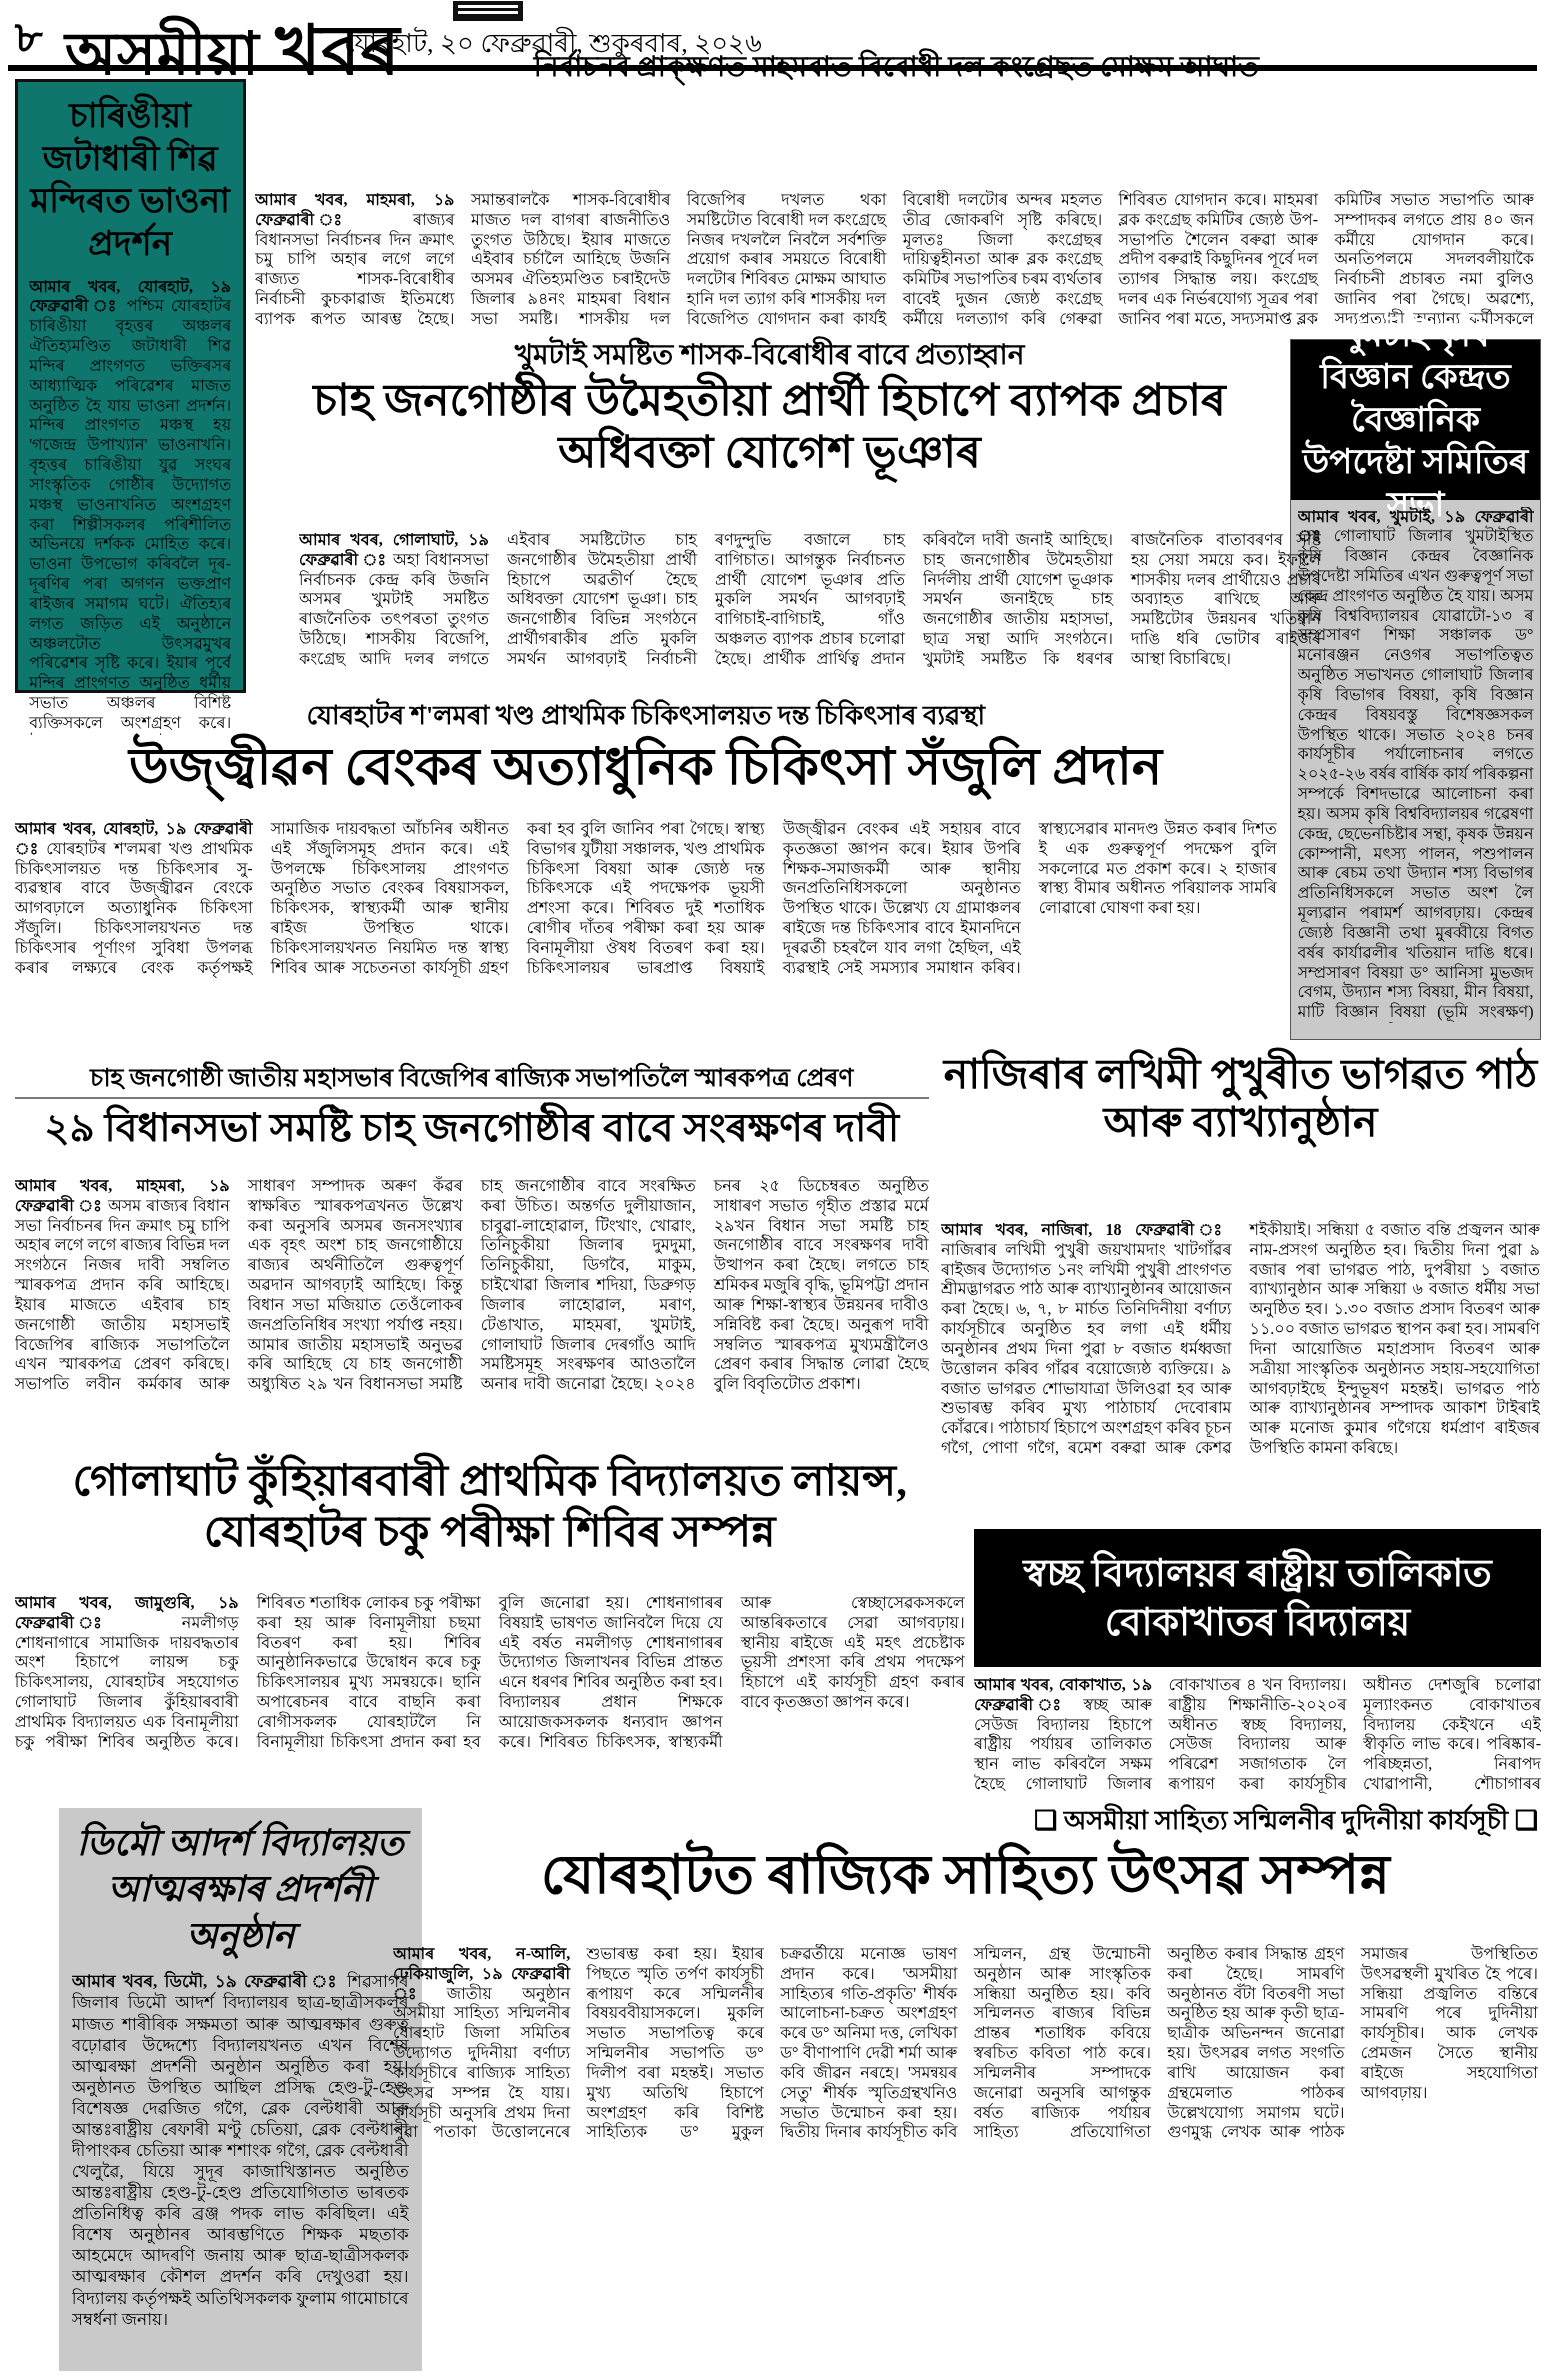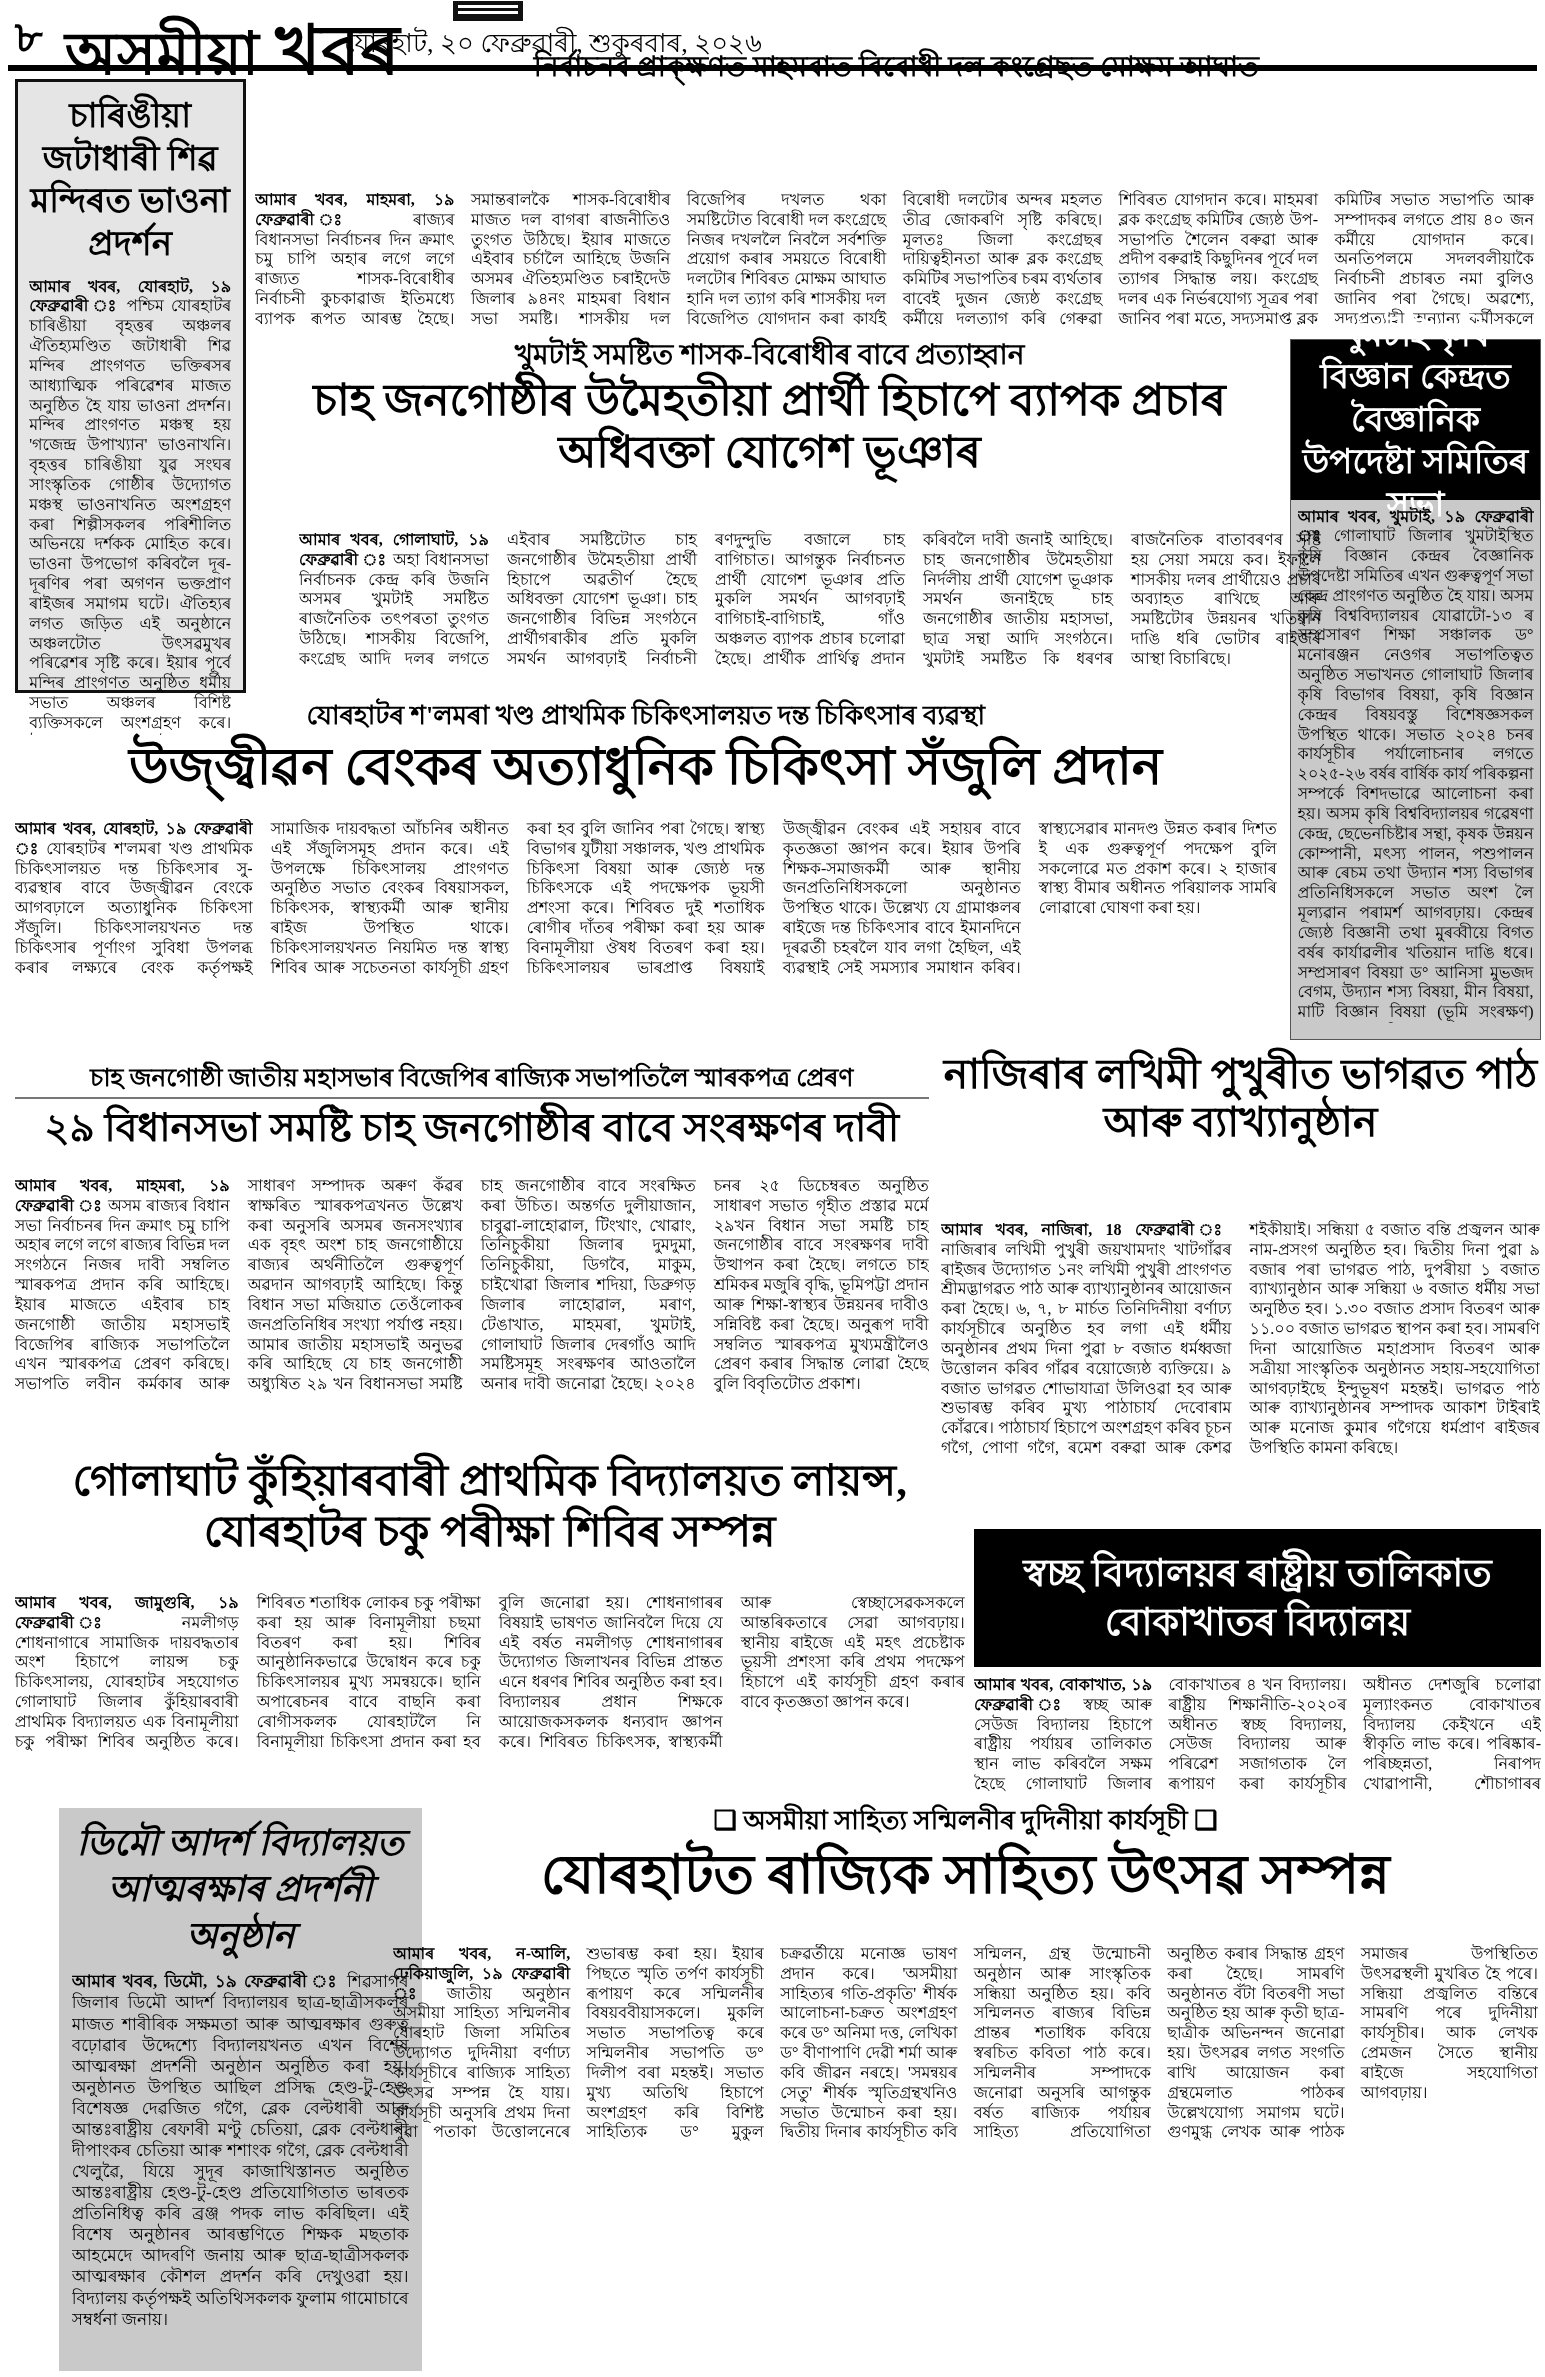--- a/index.html
+++ b/index.html
@@ -24,21 +24,21 @@
   .underlined{border-bottom:2.5px solid #777;padding-bottom:4.9px;}
   
   .body{font-size:16px;line-height:1.24;text-align:justify;overflow:hidden;}
   .body .dl{font-weight:700;}
   .cols-2{column-count:2;column-gap:18px;}
   .cols-3{column-count:3;column-gap:16.4px;}
   .cols-4{column-count:4;column-gap:18px;}
   .cols-5{column-count:5;column-gap:18px;}
   .cols-6{column-count:6;column-gap:16.4px;}
   
-  .boxA{border:3.3px solid #111;padding:9.8px 11.5px;box-sizing:border-box;background:#e5e5e5;}
+  .boxA{border:3.3px solid #111;padding:9.8px 11.5px;box-sizing:border-box;background:#0f766e;}
   .boxA .headline{font-size:34px;line-height:1.25;margin:3.3px 0 11.5px 0;}
   .panel{background:#c9c9c9;border:0.8px solid #555;box-sizing:border-box;}
   .blackbox{background:#000;color:#ffffff;display:flex;align-items:center;justify-content:center;text-align:center;font-weight:800;box-sizing:border-box;}
   .grayD{background:#c9c9c9;box-sizing:border-box;padding:11.5px 13px;margin-left:44px;}
   .grayD .headline{font-style:italic;}
 </style>
 </head>
 <body>
 
 <div id="page">
@@ -118,21 +118,21 @@
   </div>
 
   <div class="abs grayD" style="left:14.7px;top:1808px;width:363px;height:563px;">
     <div class="headline" style="font-size:36px;line-height:1.3;margin-bottom:11.5px;">ডিমৌ আদৰ্শ বিদ্যালয়ত আত্মৰক্ষাৰ প্ৰদৰ্শনী অনুষ্ঠান</div>
     <div class="body" style="height:377px;font-size:17px;">
       <span class="dl">আমাৰ খবৰ, ডিমৌ, ১৯ ফেব্ৰুৱাৰী ঃ</span>
       <span>শিৱসাগৰ জিলাৰ ডিমৌ আদৰ্শ বিদ্যালয়ৰ ছাত্ৰ-ছাত্ৰীসকলৰ মাজত শাৰীৰিক সক্ষমতা আৰু আত্মৰক্ষাৰ গুৰুত্ব বঢ়োৱাৰ উদ্দেশ্যে বিদ্যালয়খনত এখন বিশেষ আত্মৰক্ষা প্ৰদৰ্শনী অনুষ্ঠান অনুষ্ঠিত কৰা হয়। অনুষ্ঠানত উপস্থিত আছিল প্ৰসিদ্ধ হেণ্ড-টু-হেণ্ড বিশেষজ্ঞ দেৱজিত গগৈ, ব্লেক বেল্টধাৰী আৰু আন্তঃৰাষ্ট্ৰীয় ৰেফাৰী মণ্টু চেতিয়া, ব্লেক বেল্টধাৰী দীপাংকৰ চেতিয়া আৰু শশাংক গগৈ, ব্লেক বেল্টধাৰী খেলুৱৈ, যিয়ে সুদূৰ কাজাখিস্তানত অনুষ্ঠিত আন্তঃৰাষ্ট্ৰীয় হেণ্ড-টু-হেণ্ড প্ৰতিযোগিতাত ভাৰতক প্ৰতিনিধিত্ব কৰি ব্ৰঞ্জ পদক লাভ কৰিছিল। এই বিশেষ অনুষ্ঠানৰ আৰম্ভণিতে শিক্ষক মছতাক আহমেদে আদৰণি জনায় আৰু ছাত্ৰ-ছাত্ৰীসকলক আত্মৰক্ষাৰ কৌশল প্ৰদৰ্শন কৰি দেখুওৱা হয়। বিদ্যালয় কৰ্তৃপক্ষই অতিথিসকলক ফুলাম গামোচাৰে সম্বৰ্ধনা জনায়।</span>
     </div>
   </div>
 
-  <div class="abs kicker" style="left:393px;top:1806px;width:1145px;font-size:26px;">❑ অসমীয়া সাহিত্য সন্মিলনীৰ দুদিনীয়া কাৰ্যসূচী ❑</div>
+  <div class="abs kicker" style="left:393px;top:1806px;width:1145px;font-size:26px;text-align:right;">❑ অসমীয়া সাহিত্য সন্মিলনীৰ দুদিনীয়া কাৰ্যসূচী ❑</div>
   <div class="abs headline" style="left:393px;top:1844px;width:1145px;font-size:54px;">যোৰহাটত ৰাজ্যিক সাহিত্য উৎসৱ সম্পন্ন</div>
   <div class="abs body cols-6" style="left:393px;top:1944px;width:1145px;height:426px;">
     <span class="dl">আমাৰ খবৰ, ন-আলি, ঢেকিয়াজুলি, ১৯ ফেব্ৰুৱাৰী ঃ</span>
     <span>জাতীয় অনুষ্ঠান অসমীয়া সাহিত্য সন্মিলনীৰ যোৰহাট জিলা সমিতিৰ উদ্যোগত দুদিনীয়া বৰ্ণাঢ্য কাৰ্যসূচীৰে ৰাজ্যিক সাহিত্য উৎসৱ সম্পন্ন হৈ যায়। কাৰ্যসূচী অনুসৰি প্ৰথম দিনা পুৱা পতাকা উত্তোলনেৰে শুভাৰম্ভ কৰা হয়। ইয়াৰ পিছতে স্মৃতি তৰ্পণ কাৰ্যসূচী ৰূপায়ণ কৰে সন্মিলনীৰ বিষয়ববীয়াসকলে। মুকলি সভাত সভাপতিত্ব কৰে সন্মিলনীৰ সভাপতি ড° দিলীপ বৰা মহন্তই। সভাত মুখ্য অতিথি হিচাপে অংশগ্ৰহণ কৰি বিশিষ্ট সাহিত্যিক ড° মুকুল চক্ৰৱৰ্তীয়ে মনোজ্ঞ ভাষণ প্ৰদান কৰে। 'অসমীয়া সাহিত্যৰ গতি-প্ৰকৃতি' শীৰ্ষক আলোচনা-চক্ৰত অংশগ্ৰহণ কৰে ড° অনিমা দত্ত, লেখিকা ড° বীণাপাণি দেৱী শৰ্মা আৰু কবি জীৱন নৰহে। 'সমন্বয়ৰ সেতু' শীৰ্ষক স্মৃতিগ্ৰন্থখনিও সভাত উন্মোচন কৰা হয়। দ্বিতীয় দিনাৰ কাৰ্যসূচীত কবি সন্মিলন, গ্ৰন্থ উন্মোচনী অনুষ্ঠান আৰু সাংস্কৃতিক সন্ধিয়া অনুষ্ঠিত হয়। কবি সন্মিলনত ৰাজ্যৰ বিভিন্ন প্ৰান্তৰ শতাধিক কবিয়ে স্বৰচিত কবিতা পাঠ কৰে। সন্মিলনীৰ সম্পাদকে জনোৱা অনুসৰি আগন্তুক বৰ্ষত ৰাজ্যিক পৰ্যায়ৰ সাহিত্য প্ৰতিযোগিতা অনুষ্ঠিত কৰাৰ সিদ্ধান্ত গ্ৰহণ কৰা হৈছে। সামৰণি অনুষ্ঠানত বঁটা বিতৰণী সভা অনুষ্ঠিত হয় আৰু কৃতী ছাত্ৰ-ছাত্ৰীক অভিনন্দন জনোৱা হয়। উৎসৱৰ লগত সংগতি ৰাখি আয়োজন কৰা গ্ৰন্থমেলাত পাঠকৰ উল্লেখযোগ্য সমাগম ঘটে। গুণমুগ্ধ লেখক আৰু পাঠক সমাজৰ উপস্থিতিত উৎসৱস্থলী মুখৰিত হৈ পৰে। সন্ধিয়া প্ৰজ্বলিত বন্তিৰে সামৰণি পৰে দুদিনীয়া কাৰ্যসূচীৰ। আক লেখক প্ৰেমজন সৈতে স্থানীয় ৰাইজে সহযোগিতা আগবঢ়ায়।</span>
   </div>
 
 </div>
 
 
 </body></html>

